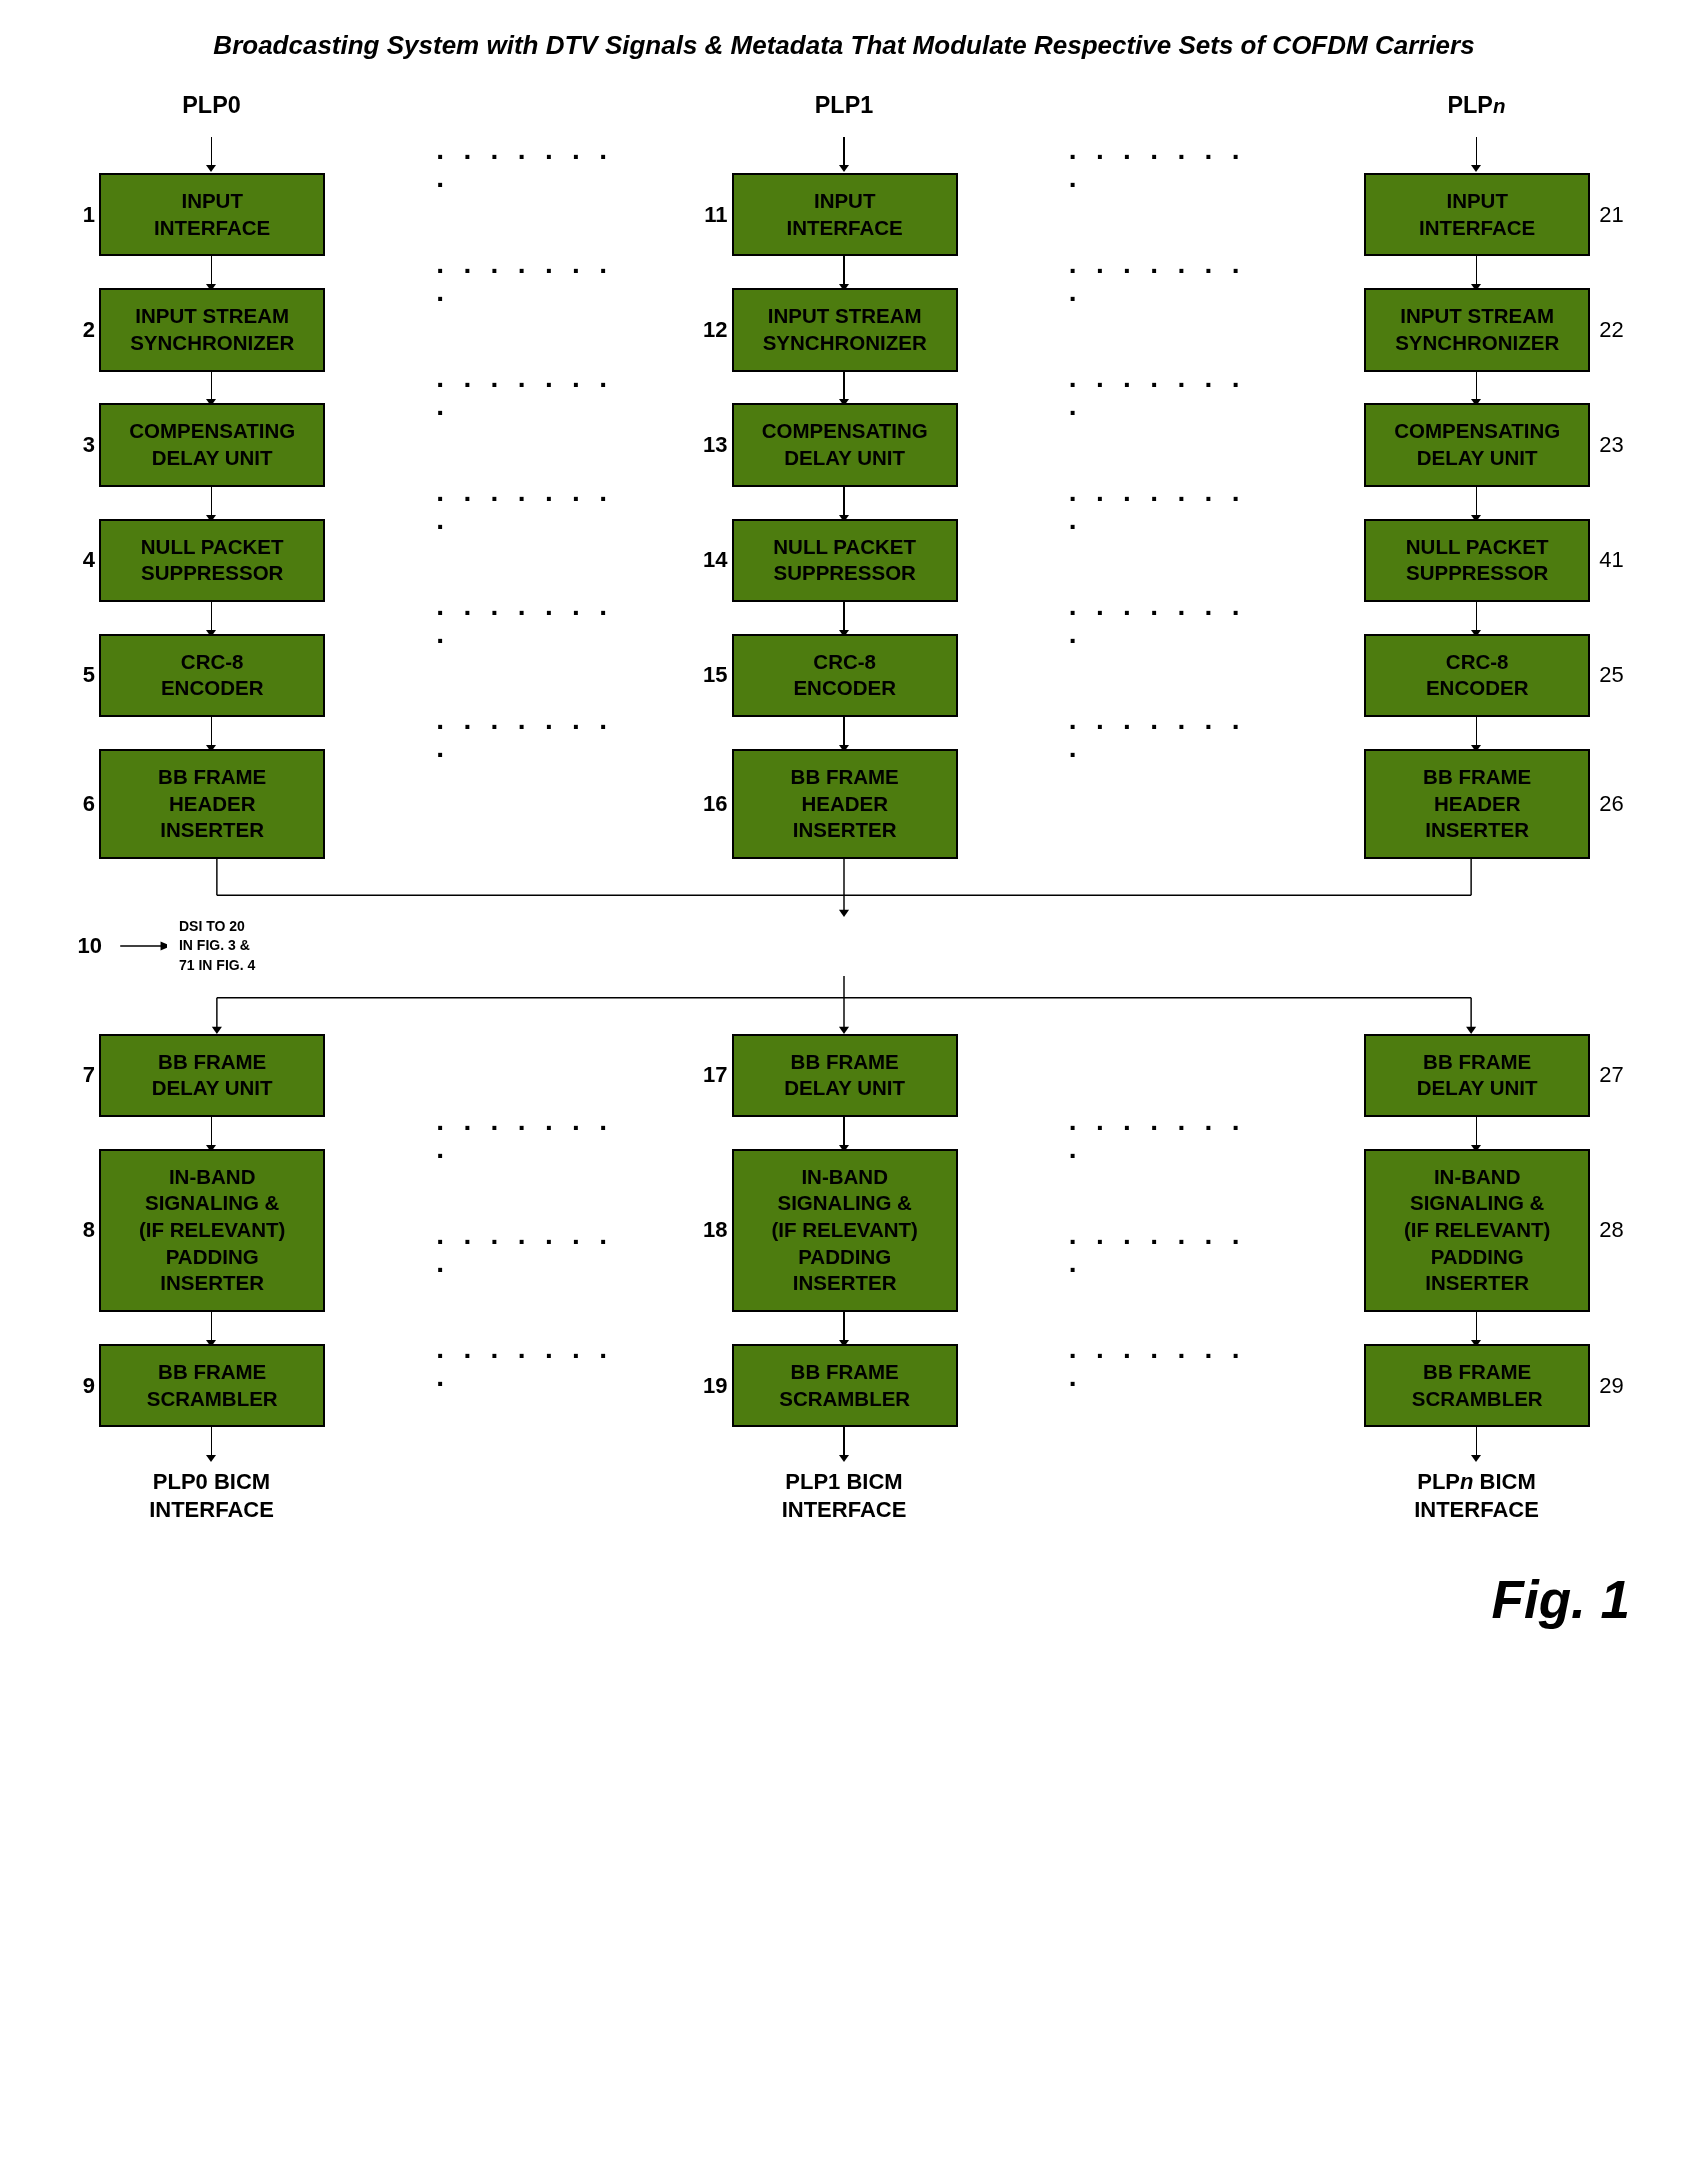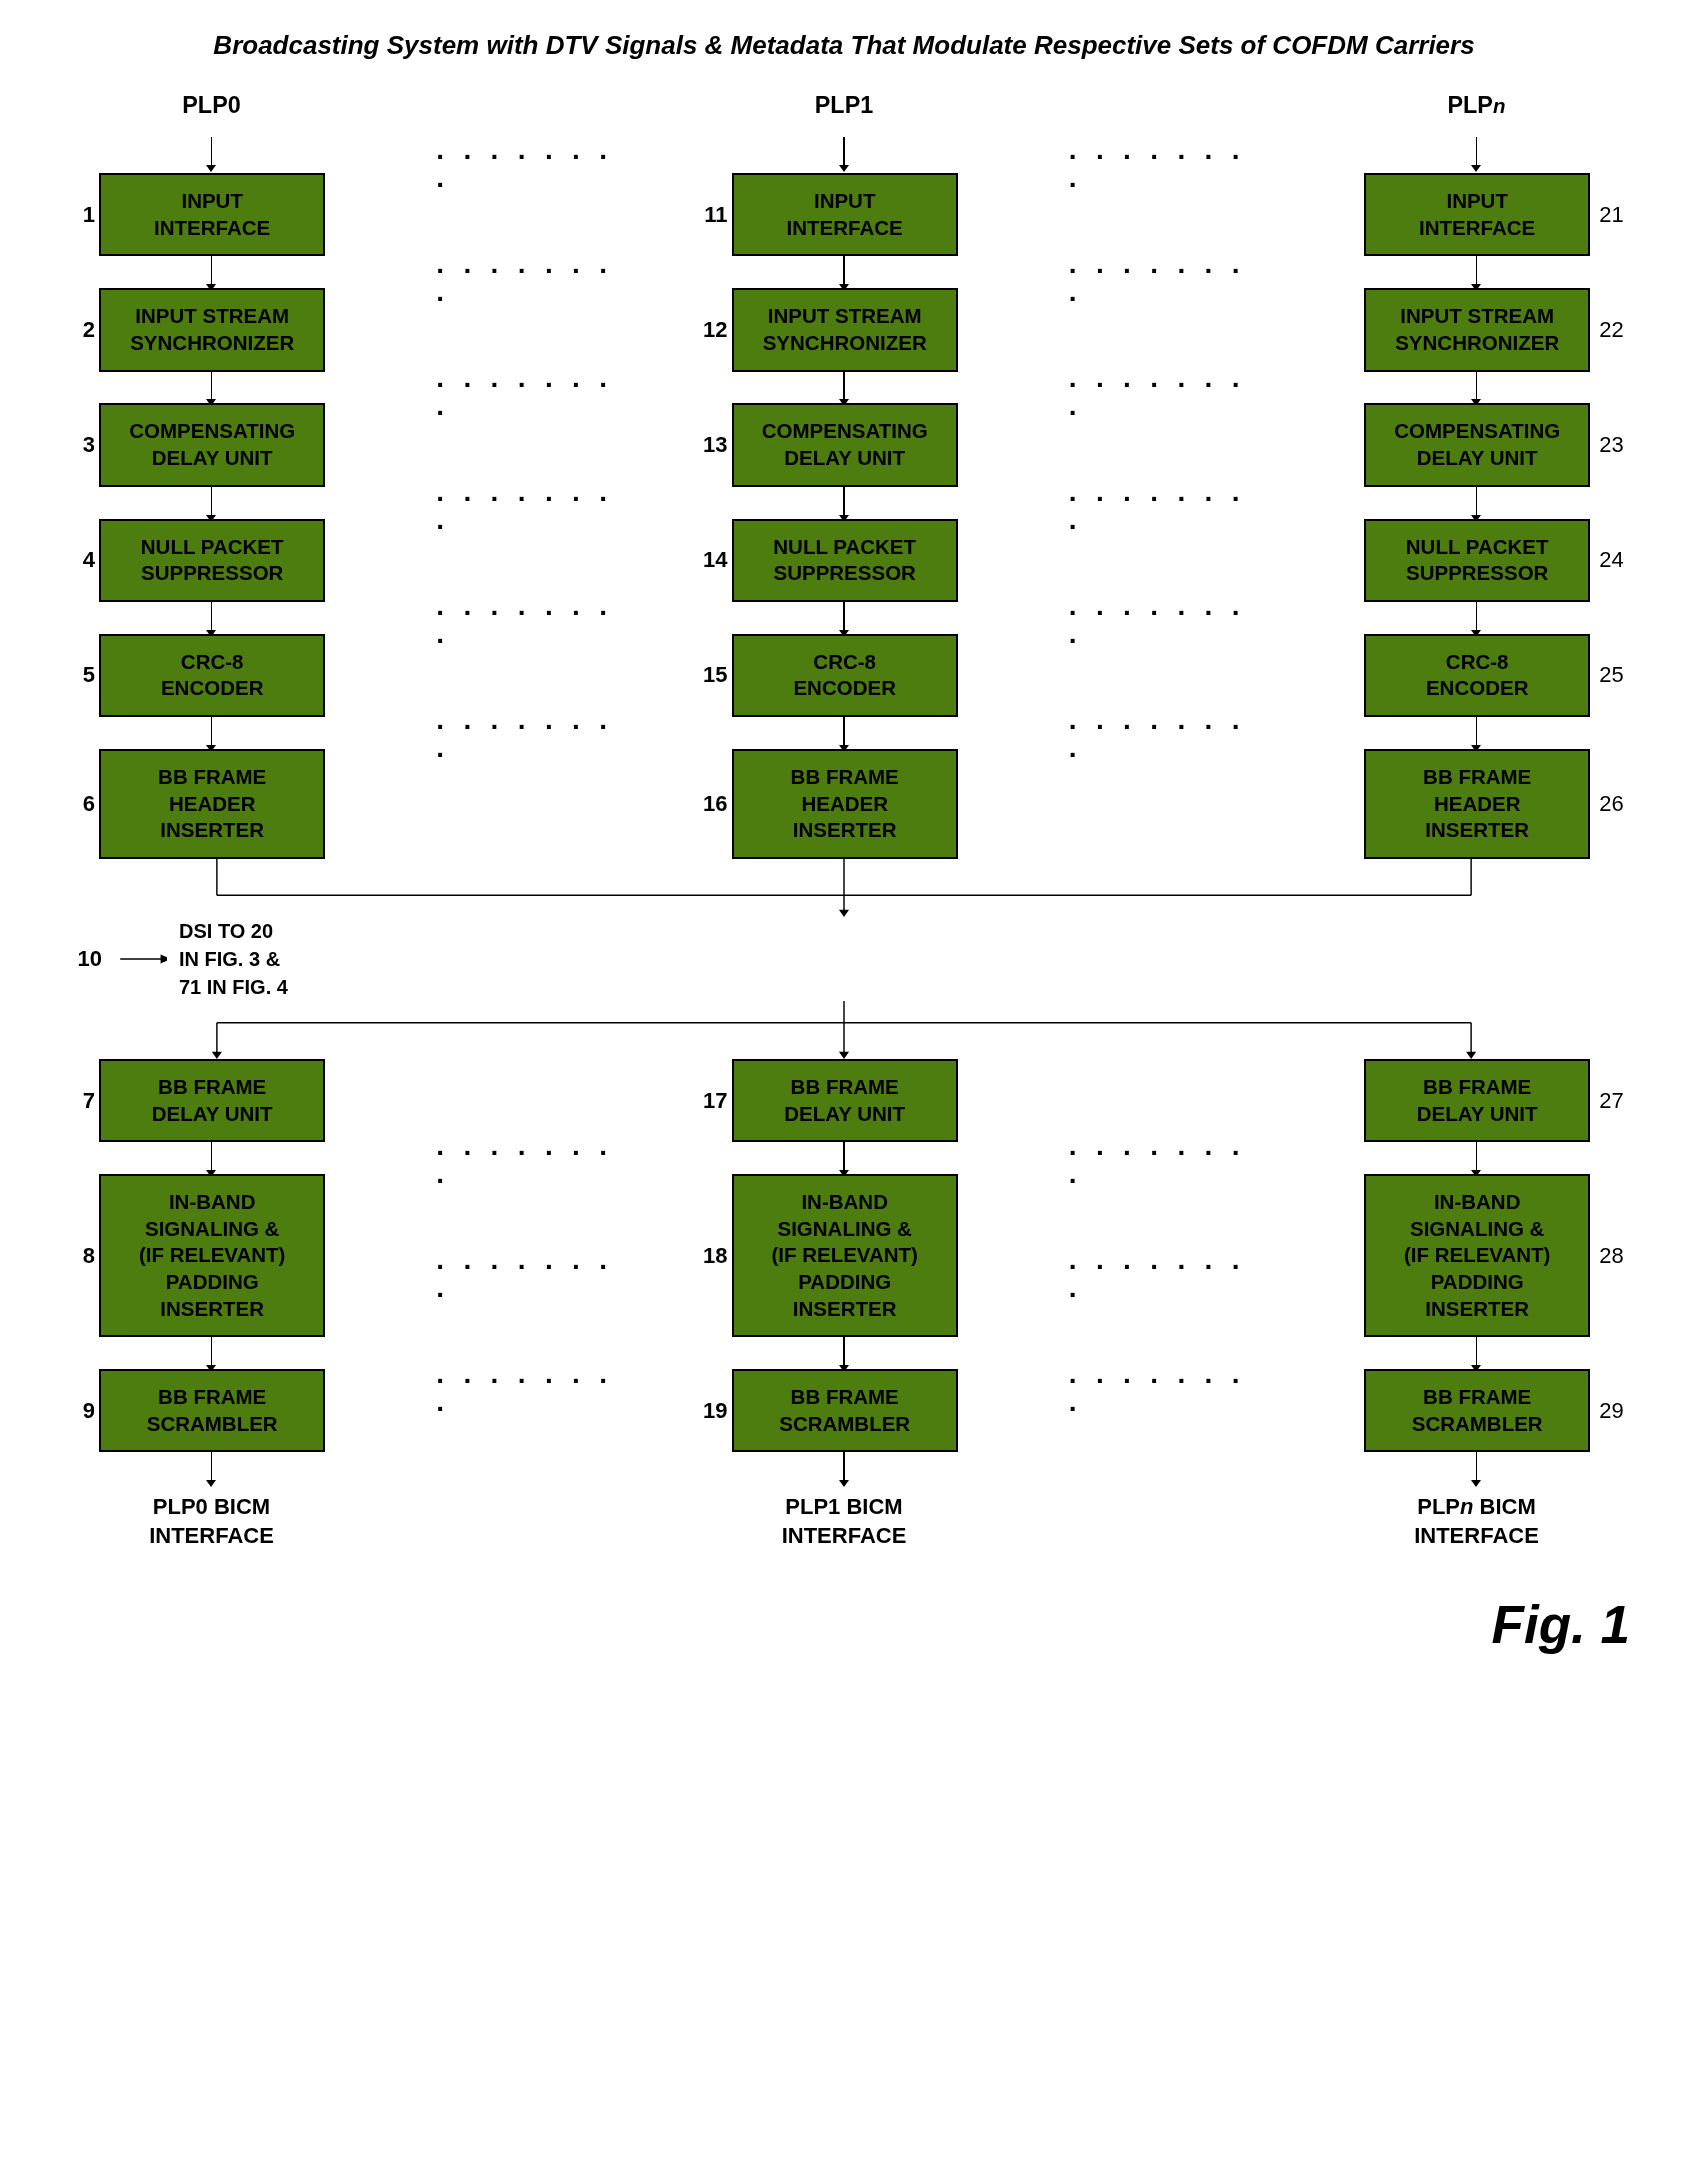--- a/index.html
+++ b/index.html
@@ -350,21 +350,21 @@
 DELAY UNIT</div>
         <div class="num-right">23</div>
       </div>
       <div class="arrow-down"></div>
       <div style="height:2.9px;"></div>
 
       <div class="numbered-row">
         <div class="num-left"></div>
         <div class="block" style="white-space:pre-line;">NULL PACKET
 SUPPRESSOR</div>
-        <div class="num-right">24</div>
+        <div class="num-right">41</div>
       </div>
       <div class="arrow-down"></div>
       <div style="height:2.9px;"></div>
 
       <div class="numbered-row">
         <div class="num-left"></div>
         <div class="block" style="white-space:pre-line;">CRC-8
 ENCODER</div>
         <div class="num-right">25</div>
       </div>
@@ -397,21 +397,21 @@
   </div>
 
   <div style="position:relative; width:1572px; display:flex; align-items:center;">
     <div class="num-left scheduler-num-left">10</div>
     <div style="position:relative; display:flex; align-items:center;">
 
       <svg width="58" height="22" viewBox="0 0 48.5156 30">
         <line x1="0" y1="15" x2="60" y2="15" stroke="#000" stroke-width="2"></line>
         <polygon points="55,9 70,15 55,21" fill="#000"></polygon>
       </svg>
-      <div class="scheduler-num-right" style="white-space:pre-line; font-size:20px;">DSI TO 20
+      <div class="scheduler-num-right" style="white-space:pre-line; font-size:14px;">DSI TO 20
 IN FIG. 3 &amp;
 71 IN FIG. 4</div>
     </div>
   </div>
 
   <div style="position:relative; width:1572px; height:58px;">
     <svg width="1572" height="58" viewBox="0 0 2150 80">
 
       <line x1="1075" y1="0" x2="1075" y2="30" stroke="#000" stroke-width="2"></line>
       <line x1="210" y1="30" x2="1940" y2="30" stroke="#000" stroke-width="2"></line>

